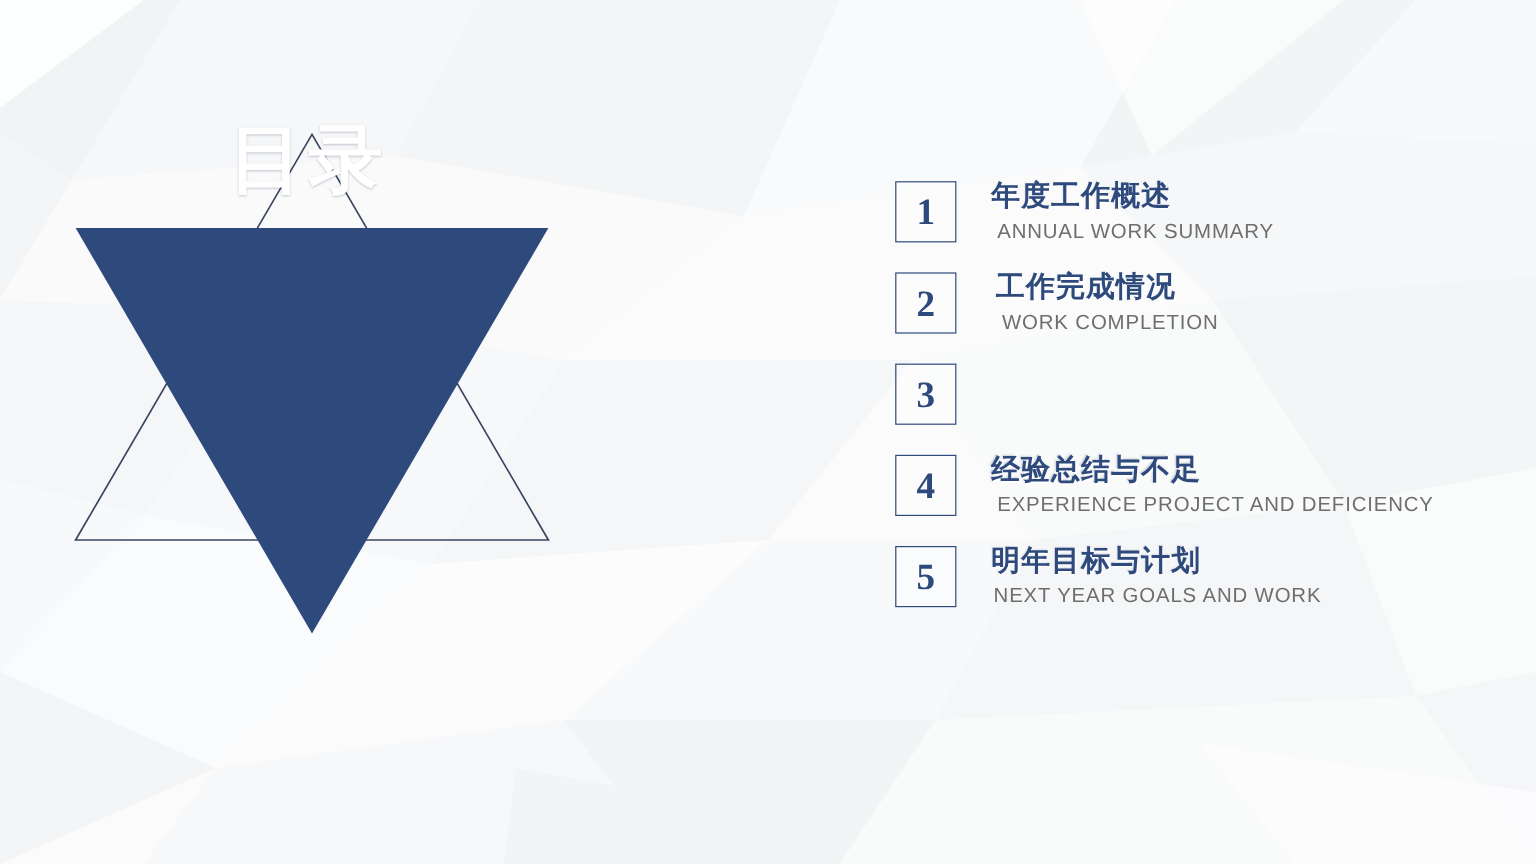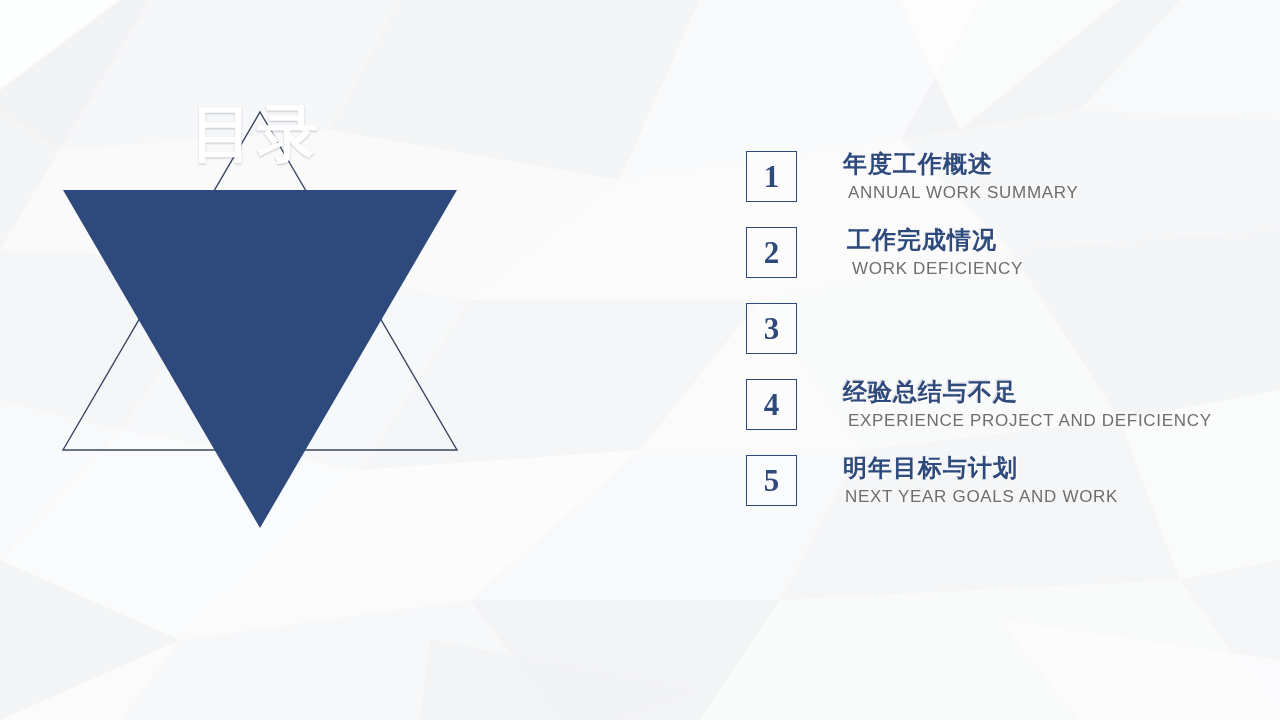--- a/index.html
+++ b/index.html
@@ -80,21 +80,21 @@
   .num-box span {
     color:#2E4A7D;
     font-size:31px;
     font-weight:bold;
     line-height:1;
     font-family:"Liberation Serif","DejaVu Serif",serif;
     text-shadow:0 1px 1px rgba(255,255,255,0.85);
   }
 
   .agenda-text {
-    margin-left:46px;
+    margin-left:29px;
     padding-top:0px;
     display:flex;
     flex-direction:column;
   }
   .agenda-title {
     color:#2E4A7D;
     font-size:24px;
     font-weight:bold;
     letter-spacing:1px;
     line-height:1.16;
@@ -184,21 +184,21 @@
         <div class="agenda-sub">ANNUAL  WORK SUMMARY</div>
       </div>
     </div>
 
     <div class="agenda-item item-2">
       <div class="num-box">
         <span>2</span>
       </div>
       <div class="agenda-text">
         <div class="agenda-title">工作完成情况</div>
-        <div class="agenda-sub">WORK DEFICIENCY</div>
+        <div class="agenda-sub">WORK COMPLETION</div>
       </div>
     </div>
 
     <div class="agenda-item item-3">
       <div class="num-box">
         <span>3</span>
       </div>
     </div>
 
     <div class="agenda-item item-4">

